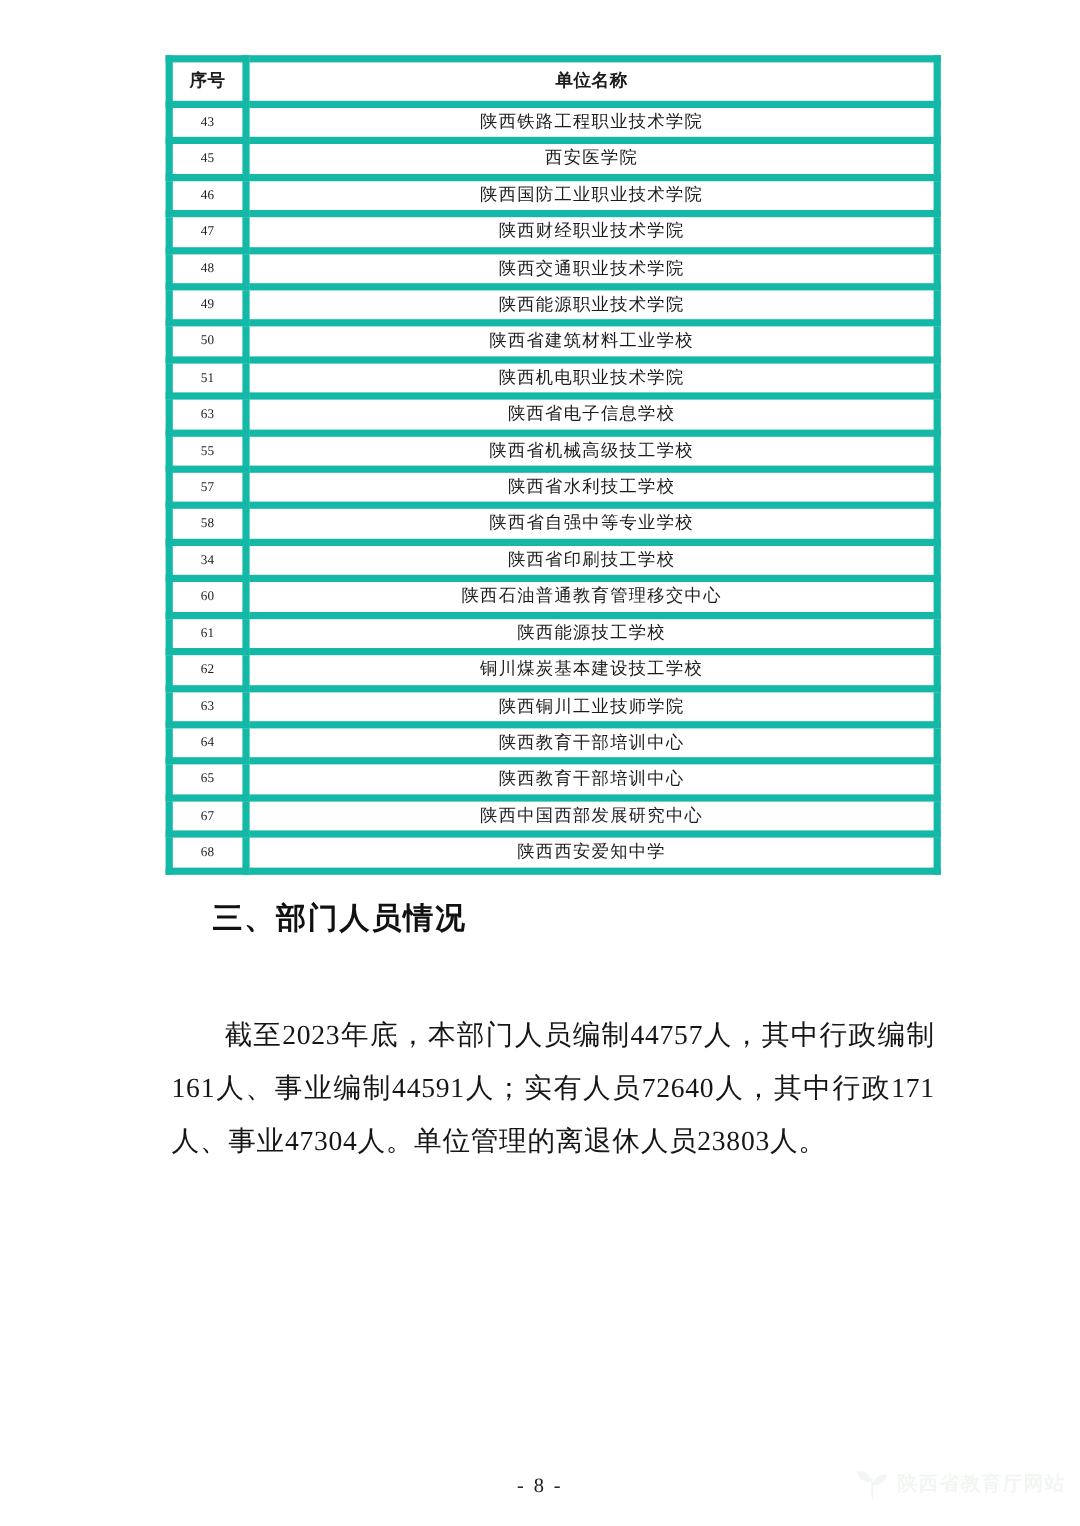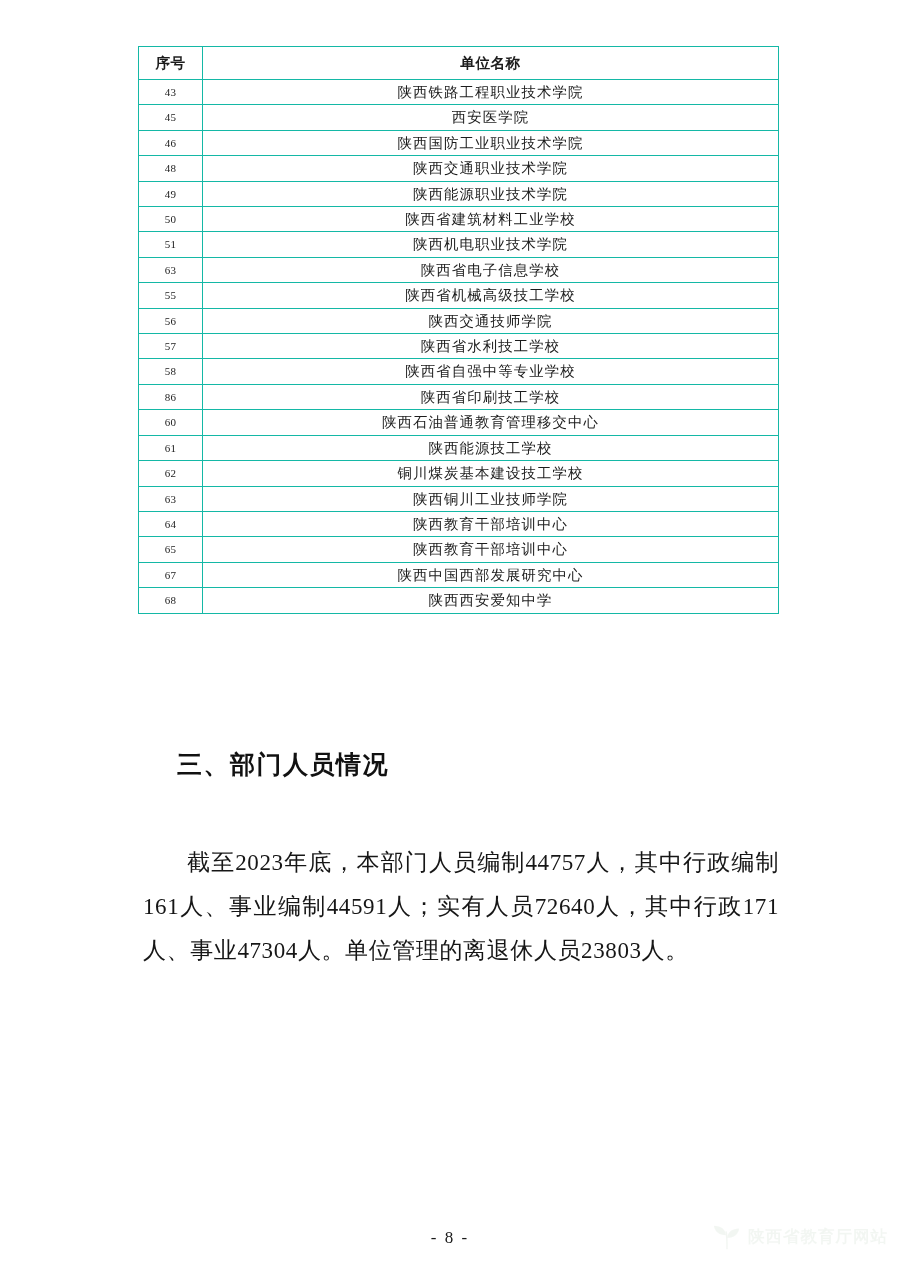--- a/index.html
+++ b/index.html
@@ -33,21 +33,21 @@
   table.unit-table {
     width: 640px;
     border-collapse: collapse;
     table-layout: fixed;
   }
   table.unit-table col.col-idx { width: 64px; }
   table.unit-table col.col-name { width: 576px; }
 
   table.unit-table th,
   table.unit-table td {
-    border: 1px solid #14b8a6;
+    border: 6px solid #14b8a6;
     padding: 0;
     height: 24.4px;
     line-height: 24.4px;
     text-align: center;
     vertical-align: middle;
     font-size: 14.4px;
     font-family: "Liberation Serif", "DejaVu Serif", serif;
     color: #1c1c1c;
     white-space: nowrap;
     overflow: hidden;
@@ -160,20 +160,24 @@
           </tr>
           <tr>
             <td class="idx">45</td>
             <td class="name">西安医学院</td>
           </tr>
           <tr>
             <td class="idx">46</td>
             <td class="name">陕西国防工业职业技术学院</td>
           </tr>
           <tr>
+            <td class="idx">47</td>
+            <td class="name">陕西财经职业技术学院</td>
+          </tr>
+          <tr>
             <td class="idx">48</td>
             <td class="name">陕西交通职业技术学院</td>
           </tr>
           <tr>
             <td class="idx">49</td>
             <td class="name">陕西能源职业技术学院</td>
           </tr>
           <tr>
             <td class="idx">50</td>
             <td class="name">陕西省建筑材料工业学校</td>
@@ -184,33 +188,29 @@
           </tr>
           <tr>
             <td class="idx">63</td>
             <td class="name">陕西省电子信息学校</td>
           </tr>
           <tr>
             <td class="idx">55</td>
             <td class="name">陕西省机械高级技工学校</td>
           </tr>
           <tr>
-            <td class="idx">56</td>
-            <td class="name">陕西交通技师学院</td>
-          </tr>
-          <tr>
             <td class="idx">57</td>
             <td class="name">陕西省水利技工学校</td>
           </tr>
           <tr>
             <td class="idx">58</td>
             <td class="name">陕西省自强中等专业学校</td>
           </tr>
           <tr>
-            <td class="idx">86</td>
+            <td class="idx">34</td>
             <td class="name">陕西省印刷技工学校</td>
           </tr>
           <tr>
             <td class="idx">60</td>
             <td class="name">陕西石油普通教育管理移交中心</td>
           </tr>
           <tr>
             <td class="idx">61</td>
             <td class="name">陕西能源技工学校</td>
           </tr>

